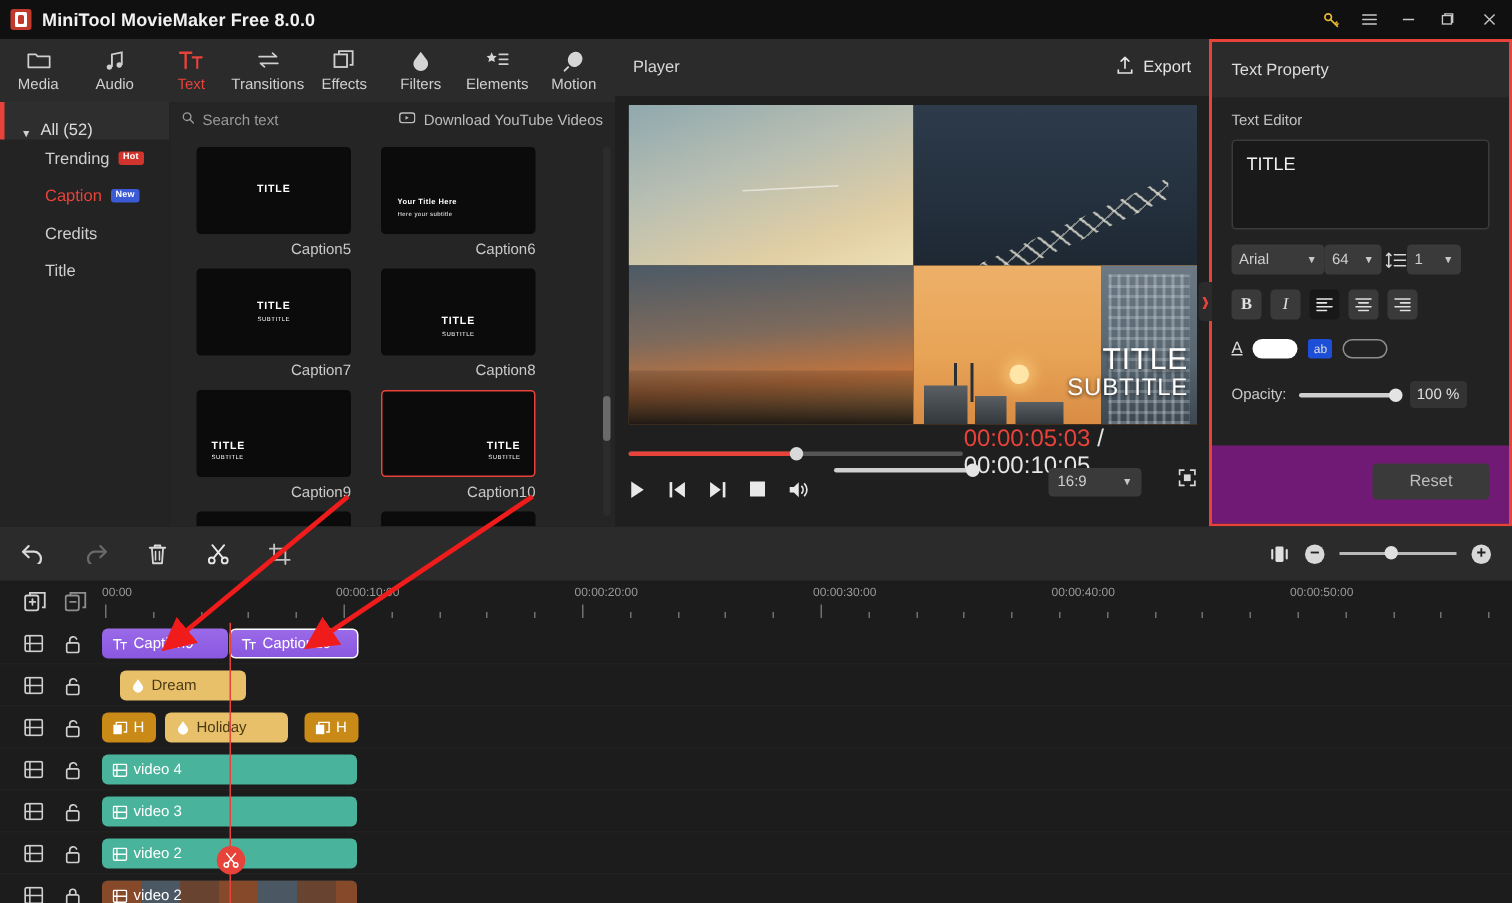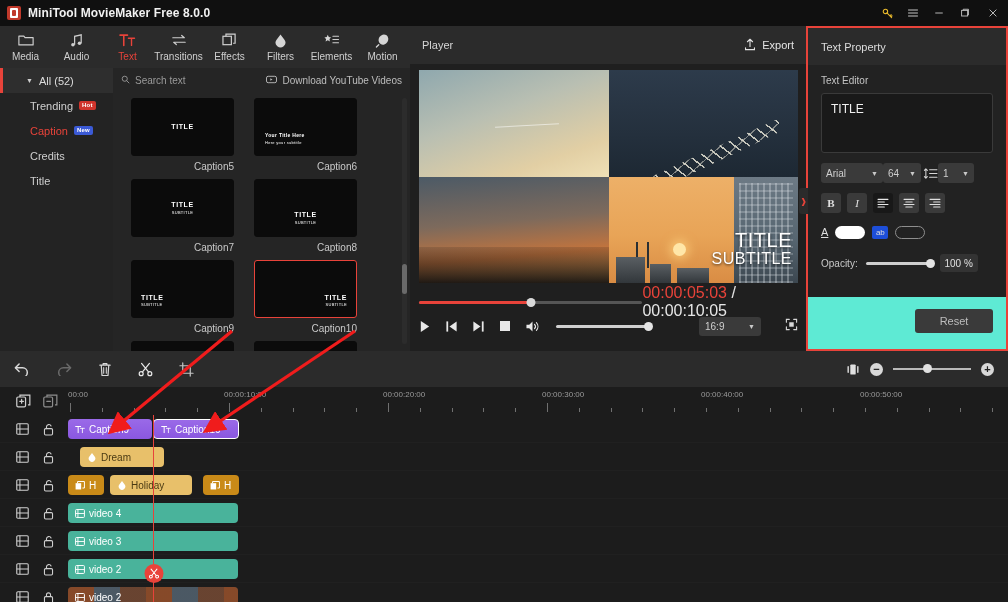--- a/index.html
+++ b/index.html
@@ -52,22 +52,22 @@
   .ribbon-item.active { color: #e8433a; }
   .ribbon-ico { height: 15px; display: flex; align-items: center; justify-content: center; }
   .ribbon-ico svg { display: block; }
 
   
   .cat-panel {
     position: absolute; top: 68px; left: 0; width: 113px; height: 283px;
     background: #232323;
   }
   .cat-all {
-    height: 25px; background: #2e2e2e; display: flex; align-items: center;
-    font-size: 11px; color: #dcdcdc; padding-left: 26px; position: relative;
+    height: 25px; background: #2e2e2e; display: flex; align-items: flex-end;
+    font-size: 11px; color: #dcdcdc; padding-left: 14px; position: relative;
   }
   .cat-all:before {
     content: ""; position: absolute; left: 0; top: 0; width: 3px; height: 25px; background: #e8433a;
   }
   .cat-caret { font-size: 7px; margin-right: 6px; color: #cfcfcf; }
   .cat-item {
     height: 25px; display: flex; align-items: center; padding-left: 30px;
     font-size: 11px; color: #cfcfcf; gap: 6px;
   }
   .cat-item.sel { color: #e8433a; }
@@ -178,21 +178,21 @@
   .overlay-title .ot1 { font-size: 20px; color: #fff; letter-spacing: .5px; }
   .overlay-title .ot2 { font-size: 16px; color: #fff; letter-spacing: .5px; }
 
   .seek-row { position: absolute; top: 267px; left: 9px; width: 379px; height: 18px; display: flex; align-items: center; }
   .seek-track { position: relative; width: 262px; height: 3px; background: #555; border-radius: 2px; }
   .seek-fill { position: absolute; left: 0; top: 0; height: 3px; width: 50%; background: #e8433a; border-radius: 2px; }
   .seek-knob { position: absolute; left: 50%; top: -3px; width: 9px; height: 9px; background: #d9d9d9; border-radius: 50%; transform: translateX(-50%); }
   .tc { margin-left: auto; font-size: 16px; color: #e6e6e6; }
   .tc .cur { color: #e8433a; }
 
-  .ctrl-row { position: absolute; top: 286px; left: 9px; width: 379px; height: 28px; display: flex; align-items: center; gap: 14px; }
+  .ctrl-row { position: absolute; top: 286px; left: 9px; width: 379px; height: 28px; display: flex; gap: 14px; }
   .pbtn { color: #e8e8e8; display: flex; align-items: center; }
   .vol-track { width: 95px; height: 3px; background: #cfcfcf; border-radius: 2px; position: relative; margin-left: 2px; }
   .vol-knob { position: absolute; right: -2px; top: -3px; width: 9px; height: 9px; background: #e4e4e4; border-radius: 50%; }
   .ratio-sel {
     margin-left: auto; width: 62px; height: 19px; background: #3a3a3a; border-radius: 3px;
     display: flex; align-items: center; justify-content: space-between; padding: 0 6px;
     font-size: 10px; color: #cfcfcf;
   }
   .fs-btn { margin-left: 10px; color: #d8d8d8; }
 
@@ -228,21 +228,21 @@
   .color-row { display: flex; align-items: center; gap: 7px; margin-top: 13px; }
   .a-under { font-size: 11px; color: #ddd; text-decoration: underline; line-height: 1; }
   .swatch { width: 30px; height: 13px; border-radius: 7px; background: #fff; }
   .swatch.empty { background: transparent; border: 1px solid #8e8e8e; }
   .ab-ico { width: 16px; height: 13px; background: #1d4ed8; border-radius: 2px; font-size: 8px; display: flex; align-items: center; justify-content: center; color: #ddd; }
   .op-row { display: flex; align-items: center; gap: 8px; margin-top: 15px; }
   .op-label { font-size: 10px; color: #c9c9c9; }
   .op-track { position: relative; width: 66px; height: 3px; background: #cfcfcf; border-radius: 2px; }
   .op-knob { position: absolute; right: -3px; top: -3px; width: 9px; height: 9px; background: #e4e4e4; border-radius: 50%; }
   .op-val { width: 38px; height: 18px; background: #333; border-radius: 3px; font-size: 10px; color: #e0e0e0; display: flex; align-items: center; justify-content: center; }
-  .prop-footer { position: absolute; left: 0; bottom: 0; width: 198px; height: 52px; background: #5eead4; }
+  .prop-footer { position: absolute; left: 0; bottom: 0; width: 198px; height: 52px; background: #701a75; }
   .reset-btn {
     position: absolute; right: 13px; top: 12px; width: 78px; height: 24px;
     background: #3a3a3a; border-radius: 3px; font-size: 11px; color: #bdbdbd;
     display: flex; align-items: center; justify-content: center;
   }
   .panel-collapse {
     position: absolute; left: -9px; top: 160px; width: 9px; height: 26px;
     background: #2b2b2b; border-radius: 3px 0 0 3px; display: flex;
     align-items: center; justify-content: center; font-size: 8px; color: #e8433a;
   }

